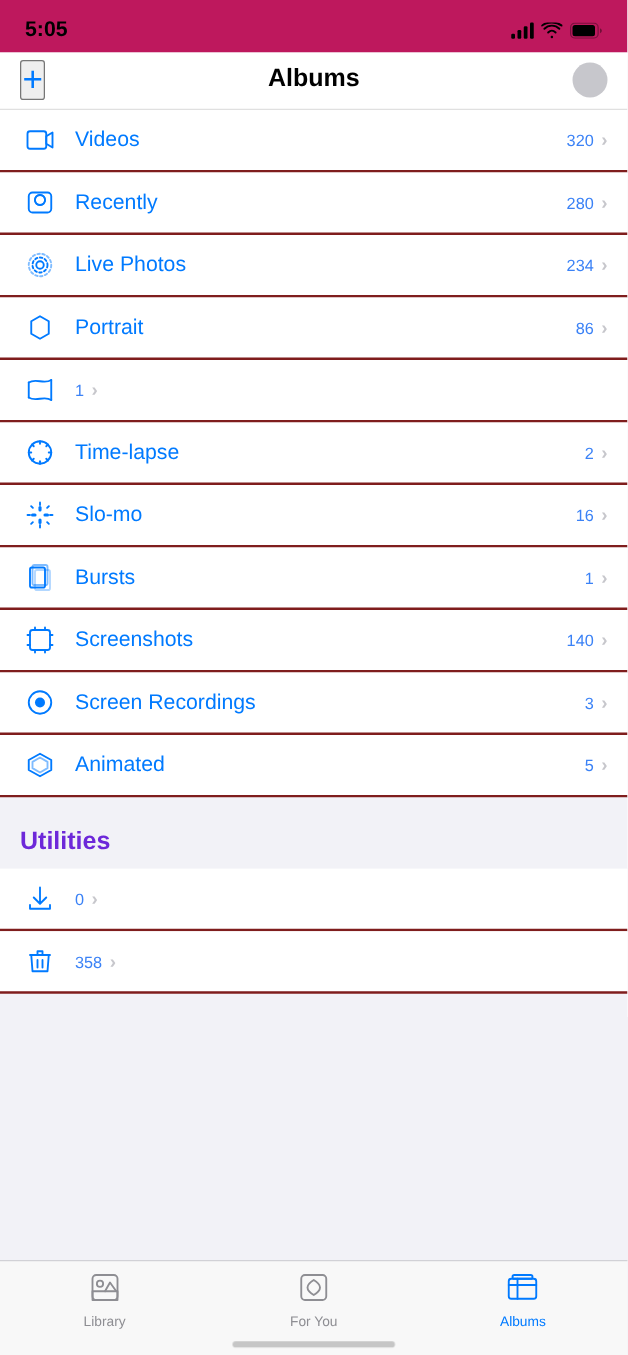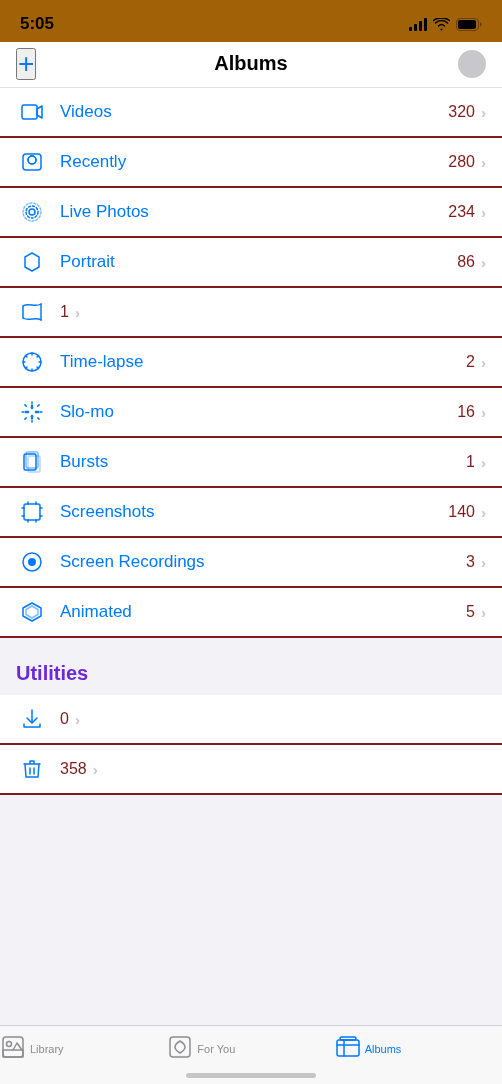--- a/index.html
+++ b/index.html
@@ -11,21 +11,21 @@
       font-family: -apple-system, BlinkMacSystemFont, 'SF Pro Display', 'Helvetica Neue', sans-serif;
       overflow-x: hidden;
     }
 
     
     .status-bar {
       display: flex;
       justify-content: space-between;
       align-items: center;
       padding: 14px 20px 8px 20px;
-      background: #a16207;
+      background: #be185d;
     }
     .status-time {
       font-size: 17px;
       font-weight: 600;
       color: #000;
     }
     .status-icons {
       display: flex;
       align-items: center;
       gap: 6px;
@@ -107,22 +107,22 @@
       stroke-width: 1.5;
       stroke-linecap: round;
       stroke-linejoin: round;
     }
     .item-label {
       flex: 1;
       font-size: 17px;
       color: #007aff;
     }
     .item-count {
-      font-size: 16px;
-      color: #7f1d1d;
+      font-size: 13px;
+      color: #3b82f6;
       margin-right: 6px;
     }
     .item-chevron {
       color: #c7c7cc;
       font-size: 15px;
       font-weight: 600;
     }
 
     
     .section-header {
@@ -143,21 +143,21 @@
       width: 502px;
       background: rgba(248,248,248,0.95);
       border-top: 1px solid #d1d1d6;
       display: flex;
       justify-content: space-around;
       align-items: center;
       padding: 8px 0 20px;
     }
     .tab-item {
       display: flex;
-      flex-direction: row;
+      flex-direction: column;
       align-items: center;
       gap: 4px;
       flex: 1;
       cursor: pointer;
     }
     .tab-label {
       font-size: 11px;
       color: #8e8e93;
     }
     .tab-label.active {

